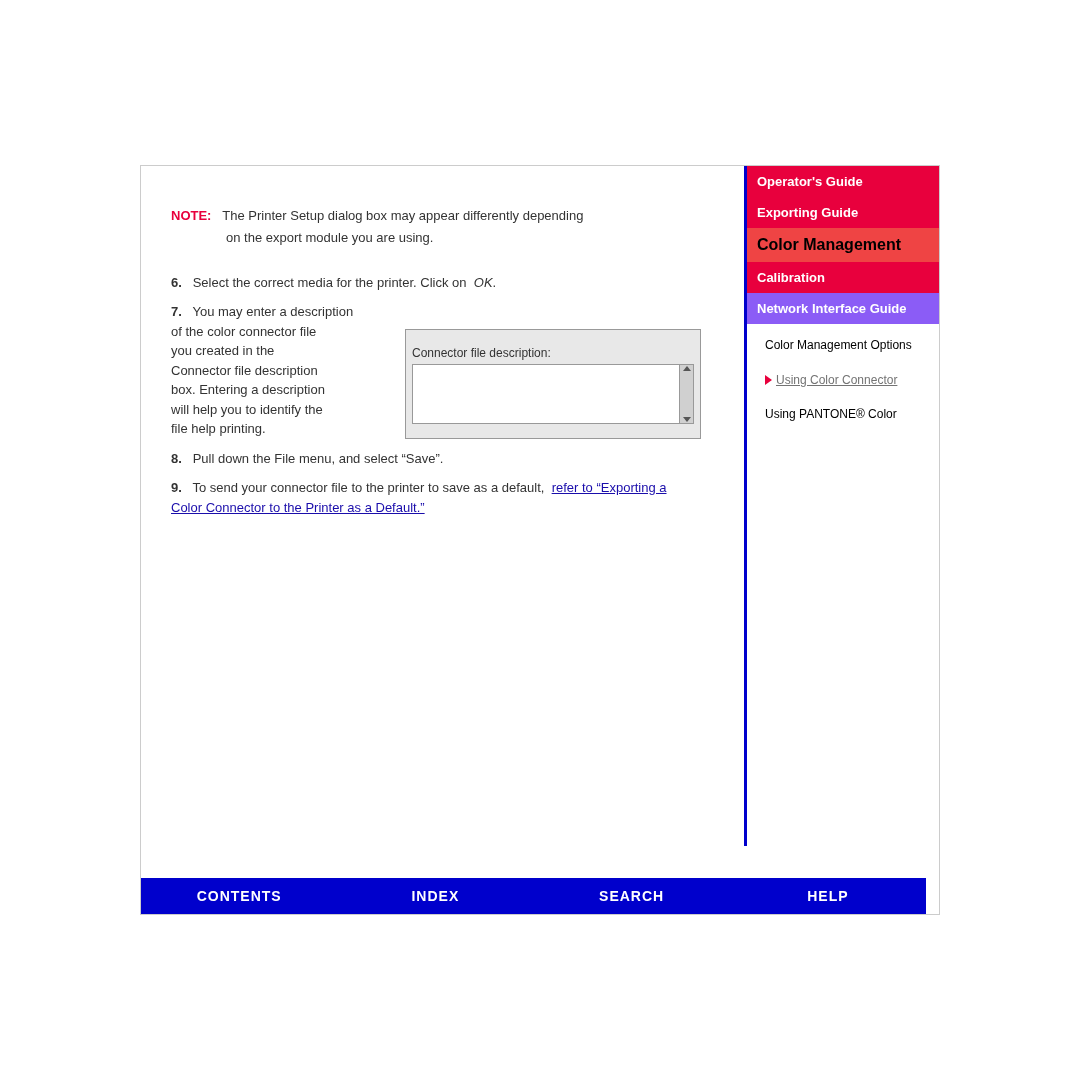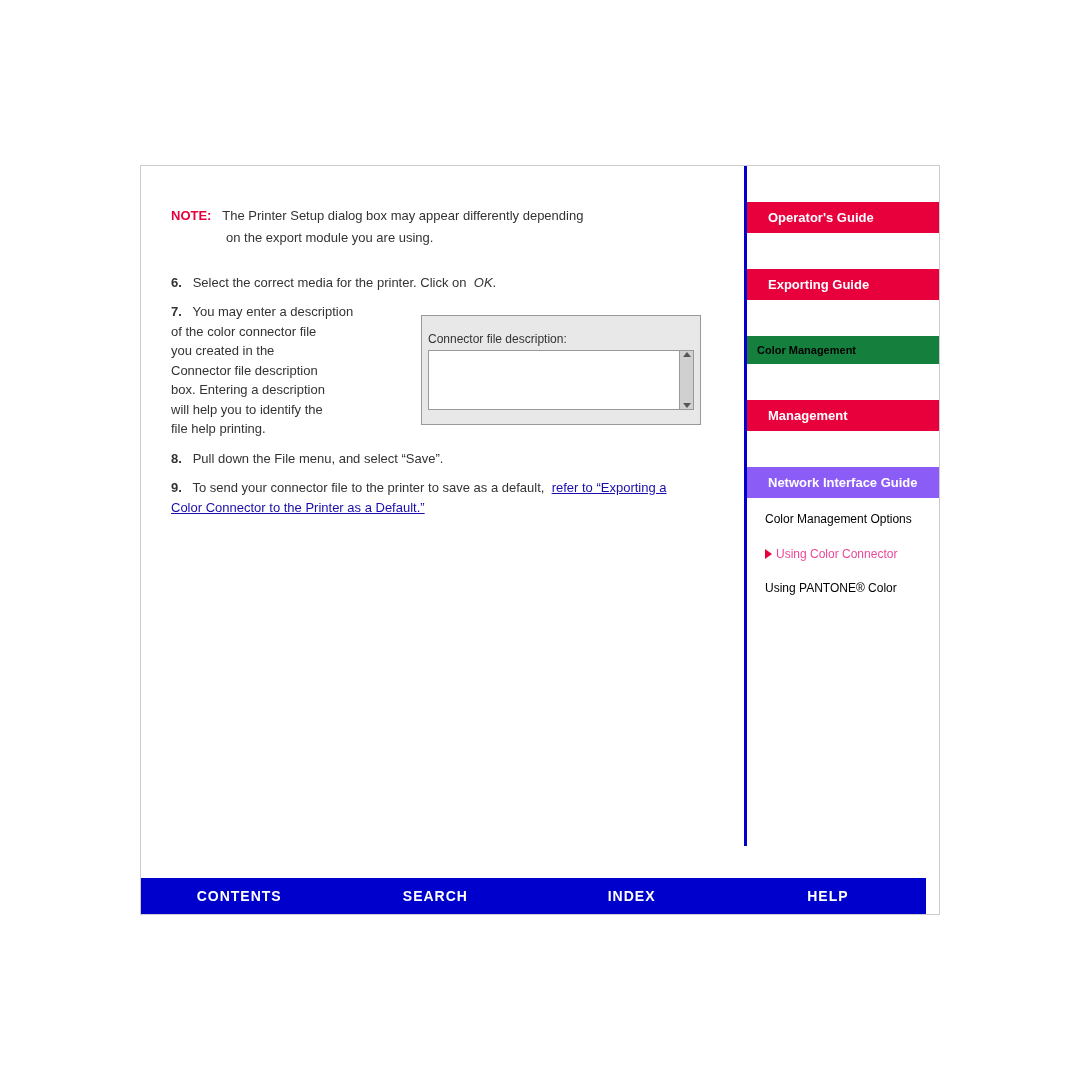--- a/index.html
+++ b/index.html
@@ -66,23 +66,23 @@
       line-height: 1.5;
     }
 
     .step-num {
       font-weight: bold;
       color: #333;
     }
 
     .step-7-container {
       display: flex;
-      gap: 30px;
+      gap: 14px;
       margin-bottom: 10px;
-      align-items: center;
+      align-items: flex-end;
     }
 
     .step-7-text {
       font-size: 13px;
       color: #333;
       line-height: 1.5;
       flex: 0 0 220px;
     }
 
     .step-7-box {
@@ -151,25 +151,24 @@
       position: absolute;
       right: 0;
       top: 0;
       width: 195px;
       height: 680px;
       border-left: 3px solid #0000cc;
     }
 
     .sidebar-item {
       width: 100%;
-      padding: 8px 21px;
+      padding: 8px 10px;
       font-size: 13px;
       font-weight: bold;
       cursor: pointer;
-      margin-top: 36px;
     }
 
     .sidebar-item.pink {
       background: #e8003d;
       color: #ffffff;
     }
 
     .sidebar-item.active-printing {
       background: #e8003d;
       color: #ffffff;
@@ -179,39 +178,40 @@
       background: #e8003d;
       color: #ffffff;
     }
 
     .sidebar-item.pink-network {
       background: #8b5cf6;
       color: #ffffff;
     }
 
     .sidebar-item.color-management-heading {
-      background: #15803d;
+      background: #ef4444;
       color: #000000;
       font-weight: bold;
       padding-left: 10px;
-      font-size: 11px;
+      font-size: 16px;
       border-bottom: none;
     }
 
     .sidebar-sub-item {
       background: #ffffff;
       color: #000000;
       font-size: 12px;
       padding: 14px 10px 5px 18px;
       cursor: pointer;
       line-height: 1.3;
     }
 
     .sidebar-sub-item.active {
-      color: #ec4899;
+      color: #737373;
+      text-decoration: underline;
     }
 
     .arrow-indicator {
       display: inline-block;
       width: 0;
       height: 0;
       border-top: 5px solid transparent;
       border-bottom: 5px solid transparent;
       border-left: 7px solid #e8003d;
       margin-right: 4px;
@@ -316,21 +316,21 @@
 
       <div class="sidebar-item active-printing">
         <span class="printing-guide-label">Exporting Guide</span>
       </div>
 
       <div class="sidebar-item color-management-heading">
         <span>Color Management</span>
       </div>
 
       <div class="sidebar-item pink-calibration">
-        <span>Management</span>
+        <span>Calibration</span>
       </div>
 
       <div class="sidebar-item pink-network">
         <span>Network Interface Guide</span>
       </div>
 
       <div class="sidebar-sub-item">
         <span>Color Management Options</span>
       </div>
 
@@ -341,24 +341,24 @@
       <div class="sidebar-sub-item">
         <span>Using PANTONE® Color</span>
       </div>
     </div>
 
     <div class="bottom-nav">
       <div class="nav-item">
         <span>CONTENTS</span>
       </div>
       <div class="nav-item">
+        <span>INDEX</span>
+      </div>
+      <div class="nav-item">
         <span>SEARCH</span>
-      </div>
-      <div class="nav-item">
-        <span>INDEX</span>
       </div>
       <div class="nav-item">
         <span>HELP</span>
       </div>
     </div>
 
   </div>
 </div>
 
 </body></html>

